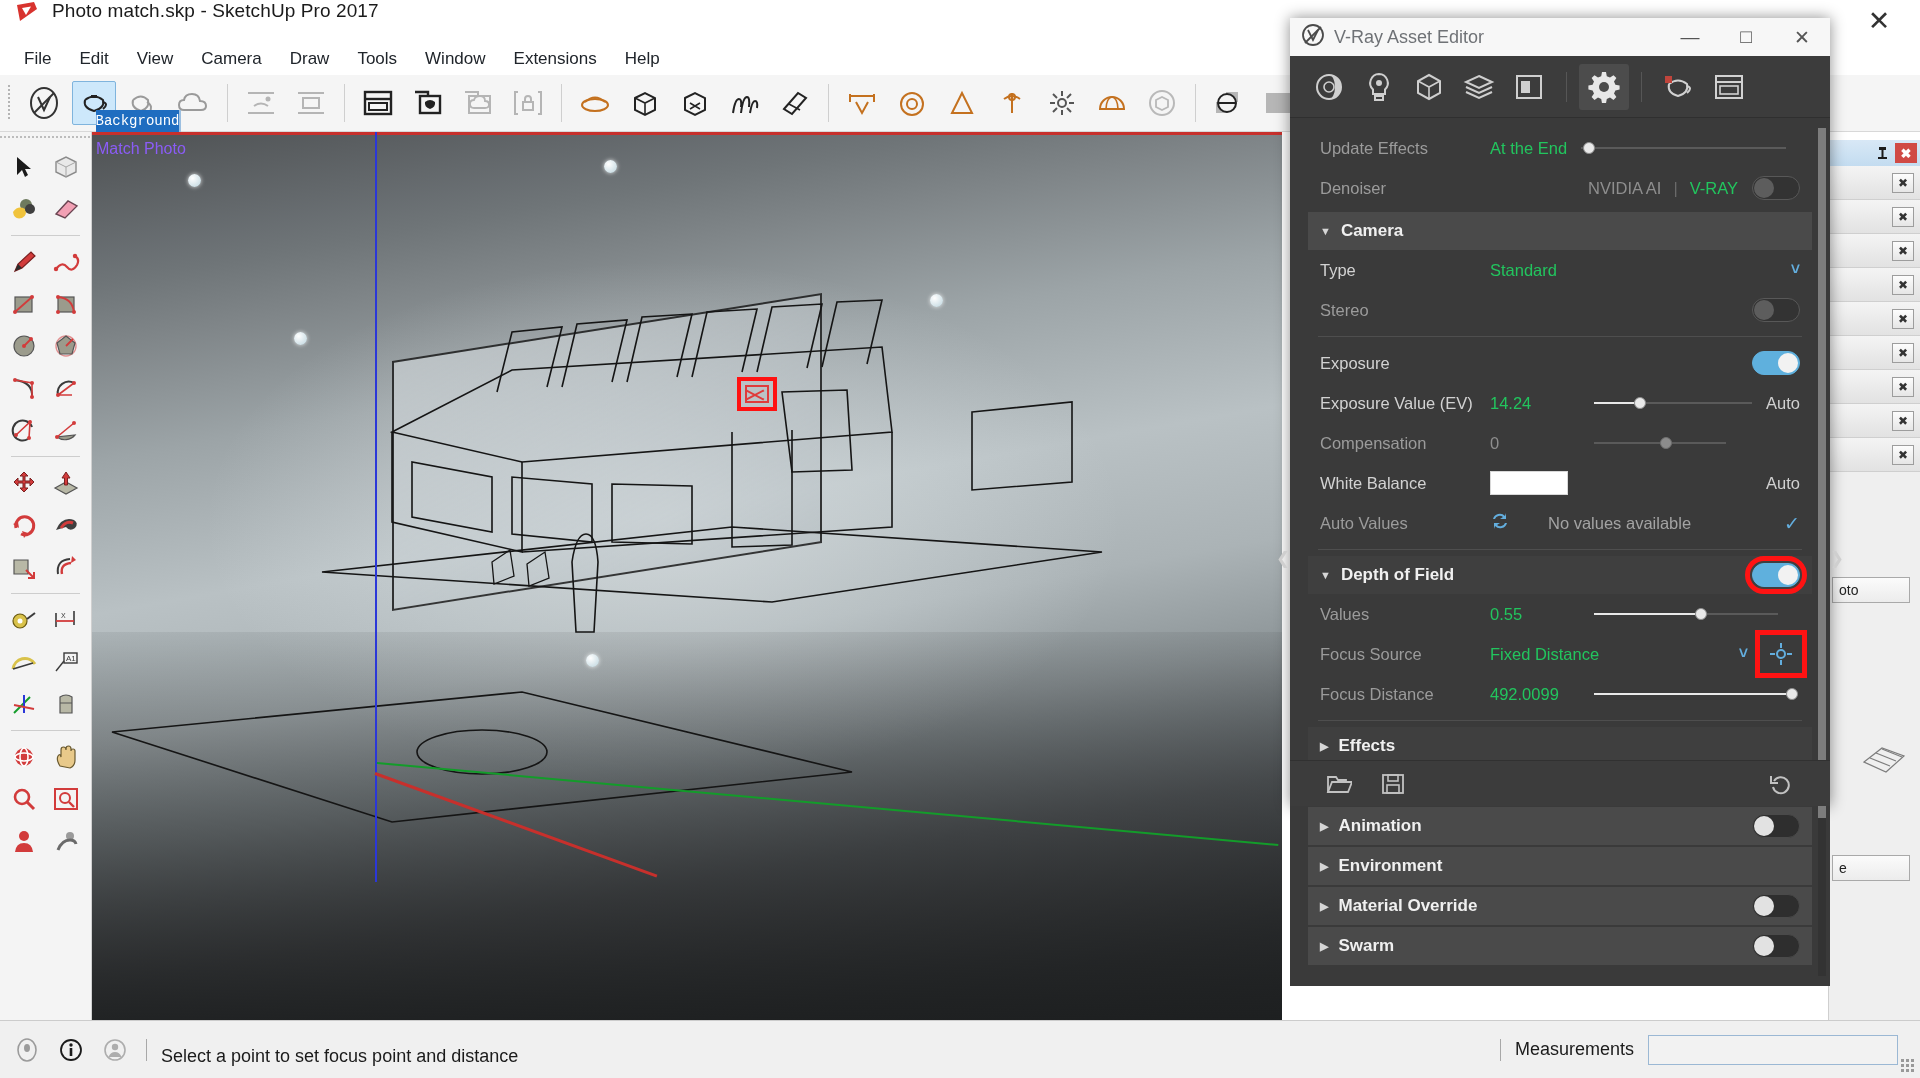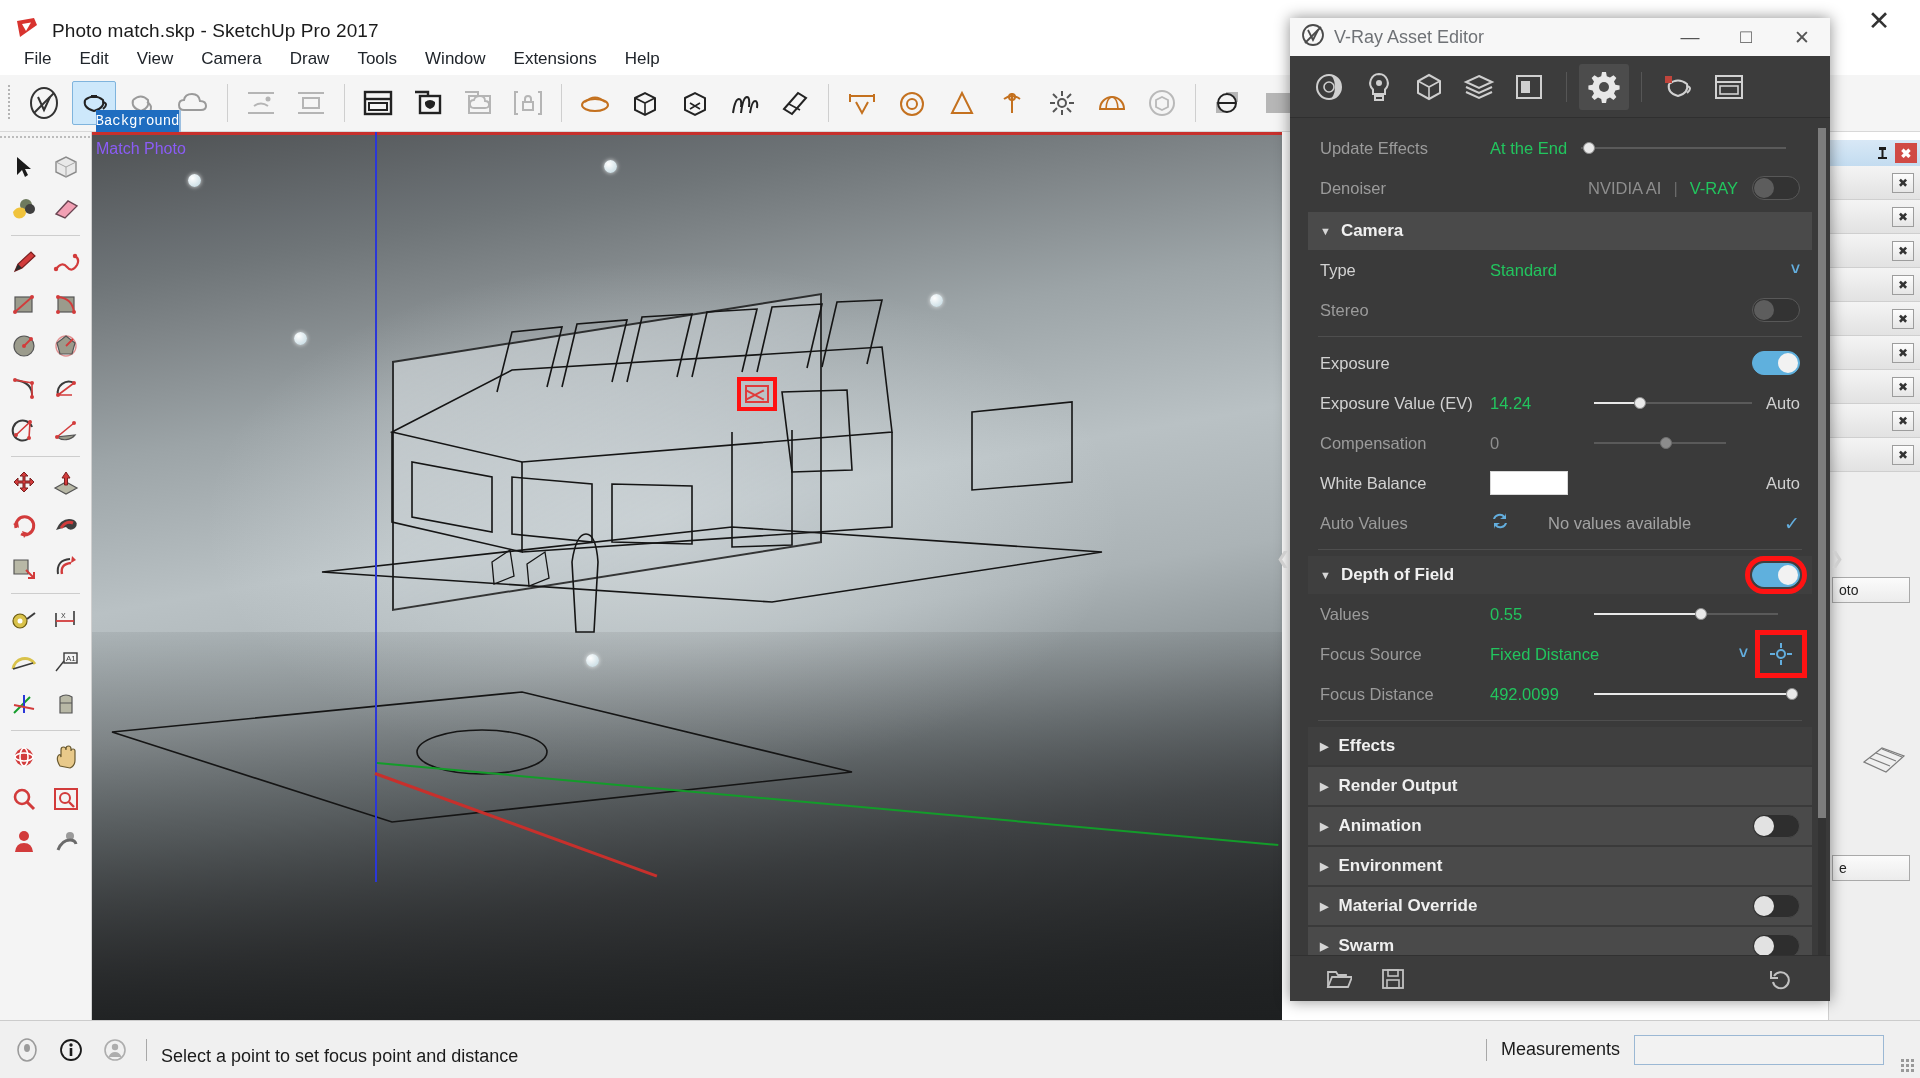--- a/index.html
+++ b/index.html
@@ -2,21 +2,21 @@
 <html><head>
 <meta charset="utf-8">
 <style>
   * { box-sizing: border-box; margin:0; padding:0; }
   html,body { width:1920px; height:1078px; overflow:hidden;
     font-family:"Liberation Sans", sans-serif; background:#f0f0f0; }
 
   
   .app { position:absolute; inset:0; background:#ffffff; }
   .titlebar { position:absolute; left:0; top:0; width:1920px; height:42px;
-    background:#ffffff; display:flex; align-items:flex-end; }
+    background:#ffffff; display:flex; align-items:flex-start; }
   .su-logo { width:26px; height:26px; margin-left:14px; margin-right:12px;
     position:relative; }
   .title-text { font-size:19px; color:#1b1b1b; letter-spacing:.1px; }
   .win-close { position:absolute; right:18px; top:4px; width:46px; height:34px;
     display:flex; align-items:center; justify-content:center;
     font-size:27px; color:#333; font-weight:300; line-height:1; cursor:default;}
 
   .menubar { position:absolute; left:0; top:42px; width:1920px; height:33px;
     background:#fff; display:flex; align-items:center; padding-left:10px; }
   .menubar .mi { font-size:17px; color:#20252b; padding:2px 14px; }
@@ -113,21 +113,21 @@
   .sb-sep { width:1px; height:22px; background:#a8a8a8; margin:0 14px; }
   .sb-text { font-size:18px; color:#1b1b1b;margin-top:13px; }
   .meas-label { font-size:18px; color:#1b1b1b; margin-right:14px; }
   .meas-input { width:250px; height:30px; border:1px solid #9bb8d4;
     background:#f2f2f2; }
   .resize-grip{ position:absolute; right:6px; bottom:6px; width:14px; height:14px;
     background-image:radial-gradient(#999 40%,transparent 42%);
     background-size:5px 5px;}
 
   
-  .vray { position:absolute; left:1290px; top:18px; width:540px; height:983px;
+  .vray { position:absolute; left:1290px; top:18px; width:540px; height:788px;
     background:#3a3a3a; box-shadow:0 0 14px rgba(0,0,0,.45); }
   .vr-title { height:38px; background:#f7f7f7; display:flex; align-items:center;
     padding-left:12px; }
   .vr-title .name { font-size:18px; color:#6f7276; margin-left:10px; }
   .vr-wbtns { margin-left:auto; display:flex; }
   .vr-wbtn { width:56px; height:38px; display:flex; align-items:center;
     justify-content:center; color:#555; font-size:19px; }
   .vr-toolbar { height:62px; background:#3c3c3c; display:flex; align-items:center;
     padding:0 14px; border-bottom:1px solid #2f2f2f; }
   .vr-tbico { width:50px; height:46px; display:flex; align-items:center;
@@ -731,21 +731,21 @@
     <div class="sb-ico">
       <svg width="24" height="24" viewBox="0 0 24 24">
           <circle cx="12" cy="12" r="10" fill="none" stroke="#adadad" stroke-width="1.6"></circle>
           <circle cx="12" cy="9" r="3.2" fill="#adadad"></circle>
           <path d="M5.5 19 q2 -5 6.5 -5 t6.5 5" fill="#adadad"></path>
         </svg>
     </div>
     <div class="sb-sep"></div>
     <div class="sb-text">Select a point to set focus point and distance</div>
 
-    <div style="margin-left:auto;display:flex;align-items:center;padding-right:36px">
+    <div style="margin-left:auto;display:flex;align-items:center;padding-right:22px">
       <div class="sb-sep"></div>
       <div class="meas-label">Measurements</div>
       <input class="meas-input" type="text" value="" style="">
     </div>
     <div class="resize-grip"></div>
   </div>
 
   <div class="vray">
 
     <div class="vr-title">

